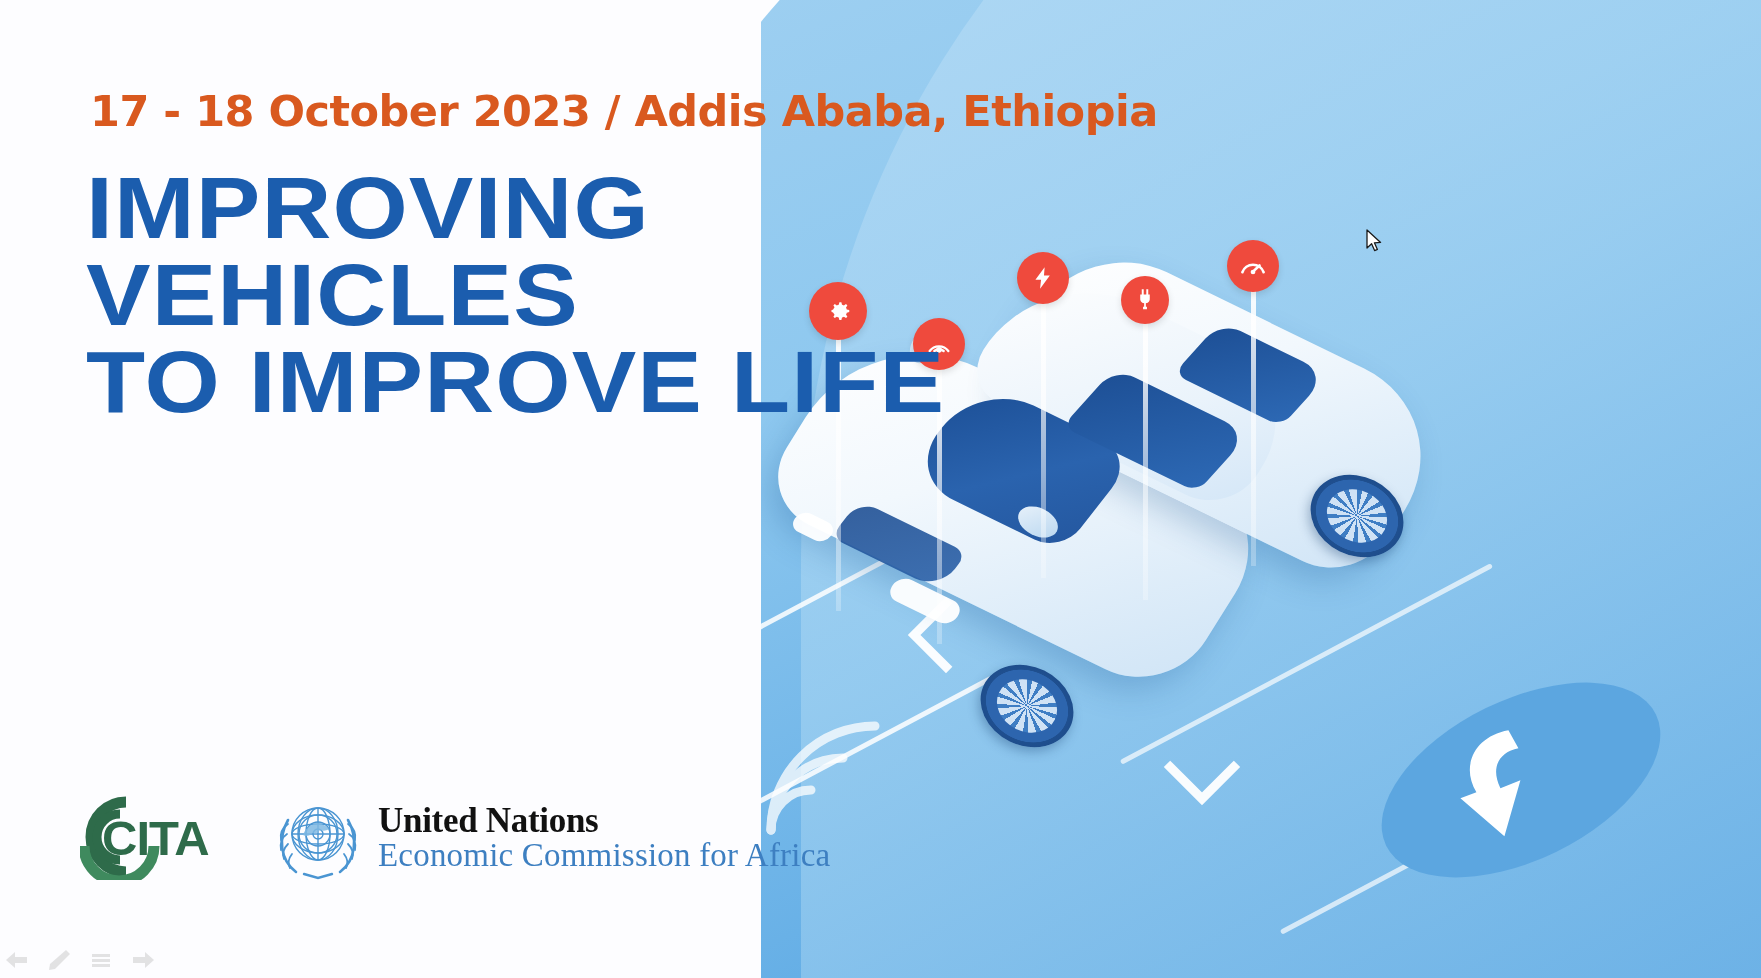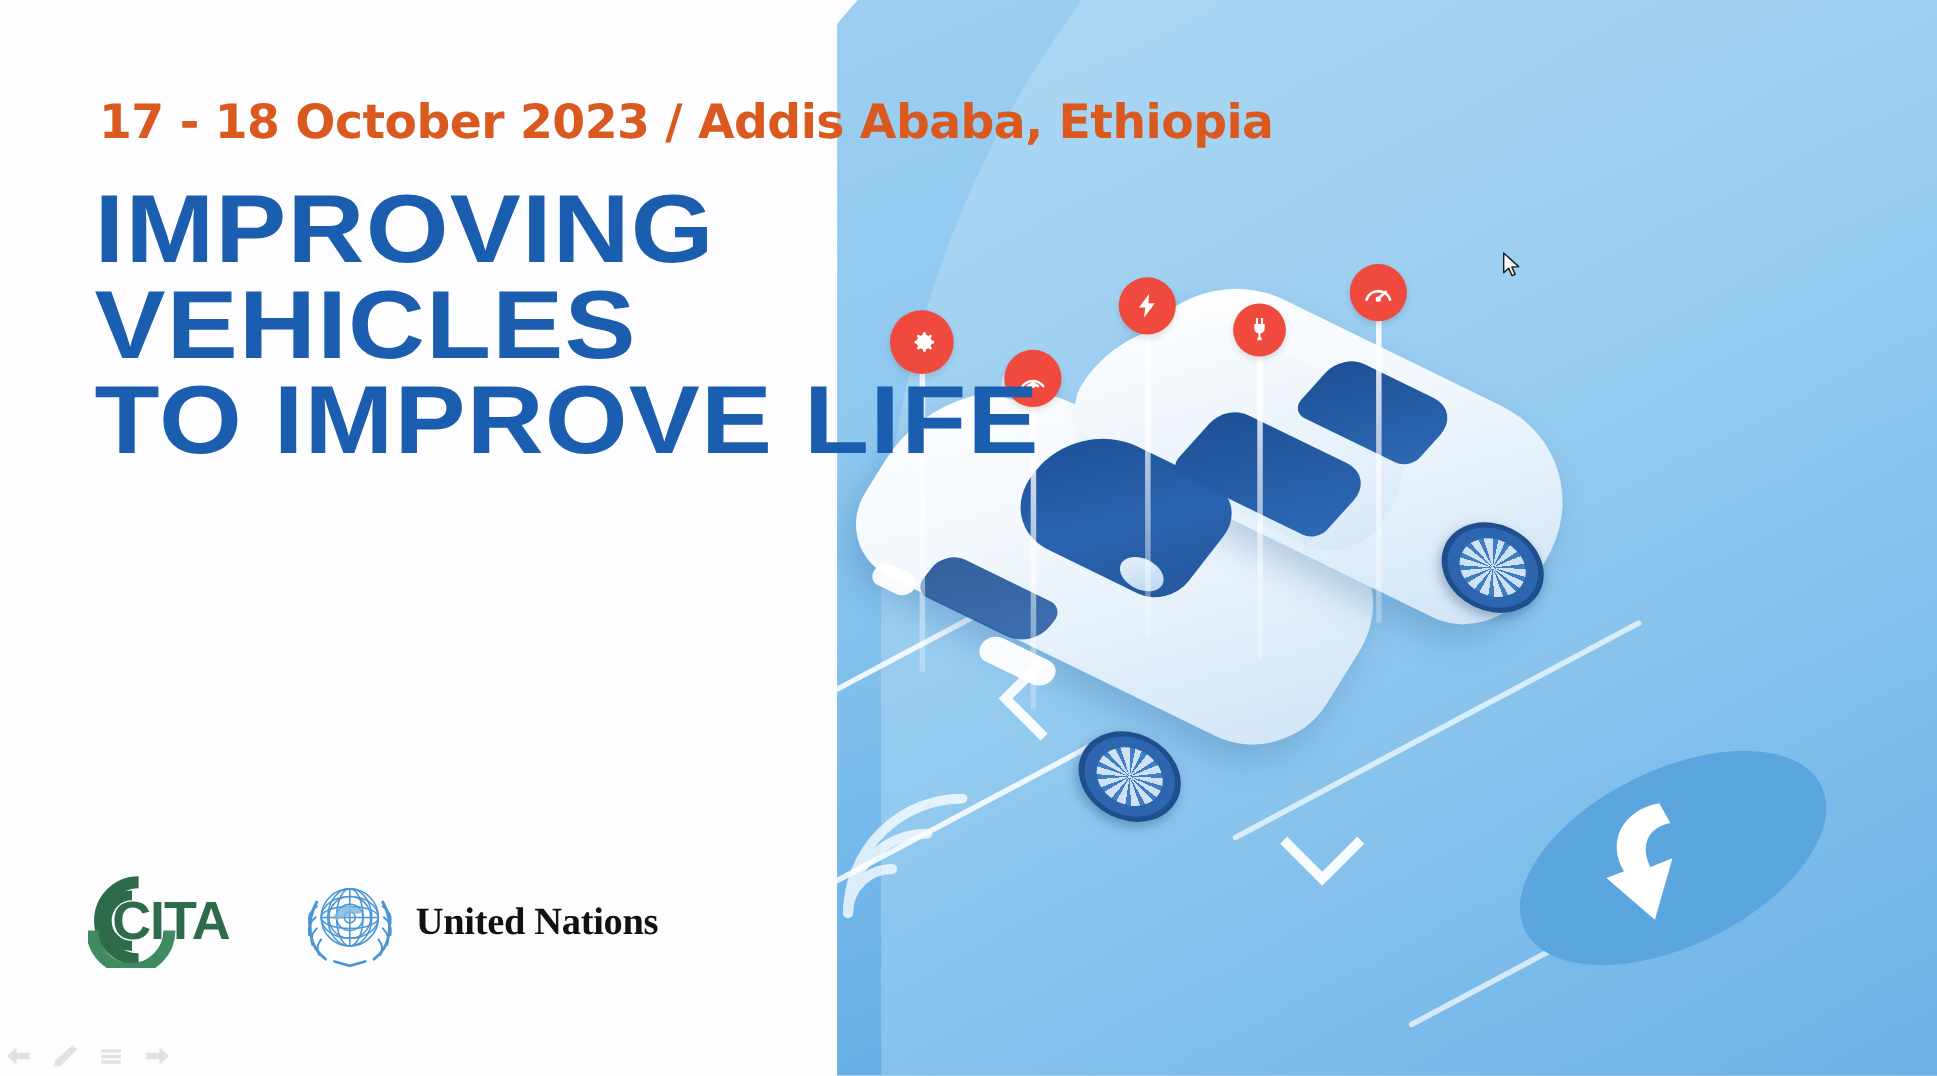--- a/index.html
+++ b/index.html
@@ -415,20 +415,21 @@
             <path d="M20 60 C16 65 16 70 18 74"></path>
             <path d="M76 30 C82 34 84 40 83 46"></path>
             <path d="M77 40 C83 44 84 50 83 56"></path>
             <path d="M76 50 C81 55 82 60 80 65"></path>
             <path d="M72 60 C76 65 76 70 74 74"></path>
           </g>
           <path d="M32 80 L46 84 L60 80" fill="none" stroke="#4a95d2" stroke-width="2.4" stroke-linecap="round"></path>
         </svg>
         <div class="un-words">
           <div class="un-l1">United Nations</div>
+          <div class="un-l2">Economic Commission for Africa</div>
         </div>
       </div>
     </div>
   </div>
 
   <div class="toolbar">
     <svg width="26" height="24" viewBox="0 0 26 24">
       <path fill="#6b6b6b" d="M11 4 L2 12 L11 20 V15 H23 V9 H11 Z"></path>
     </svg>
     <svg width="26" height="24" viewBox="0 0 26 24">

